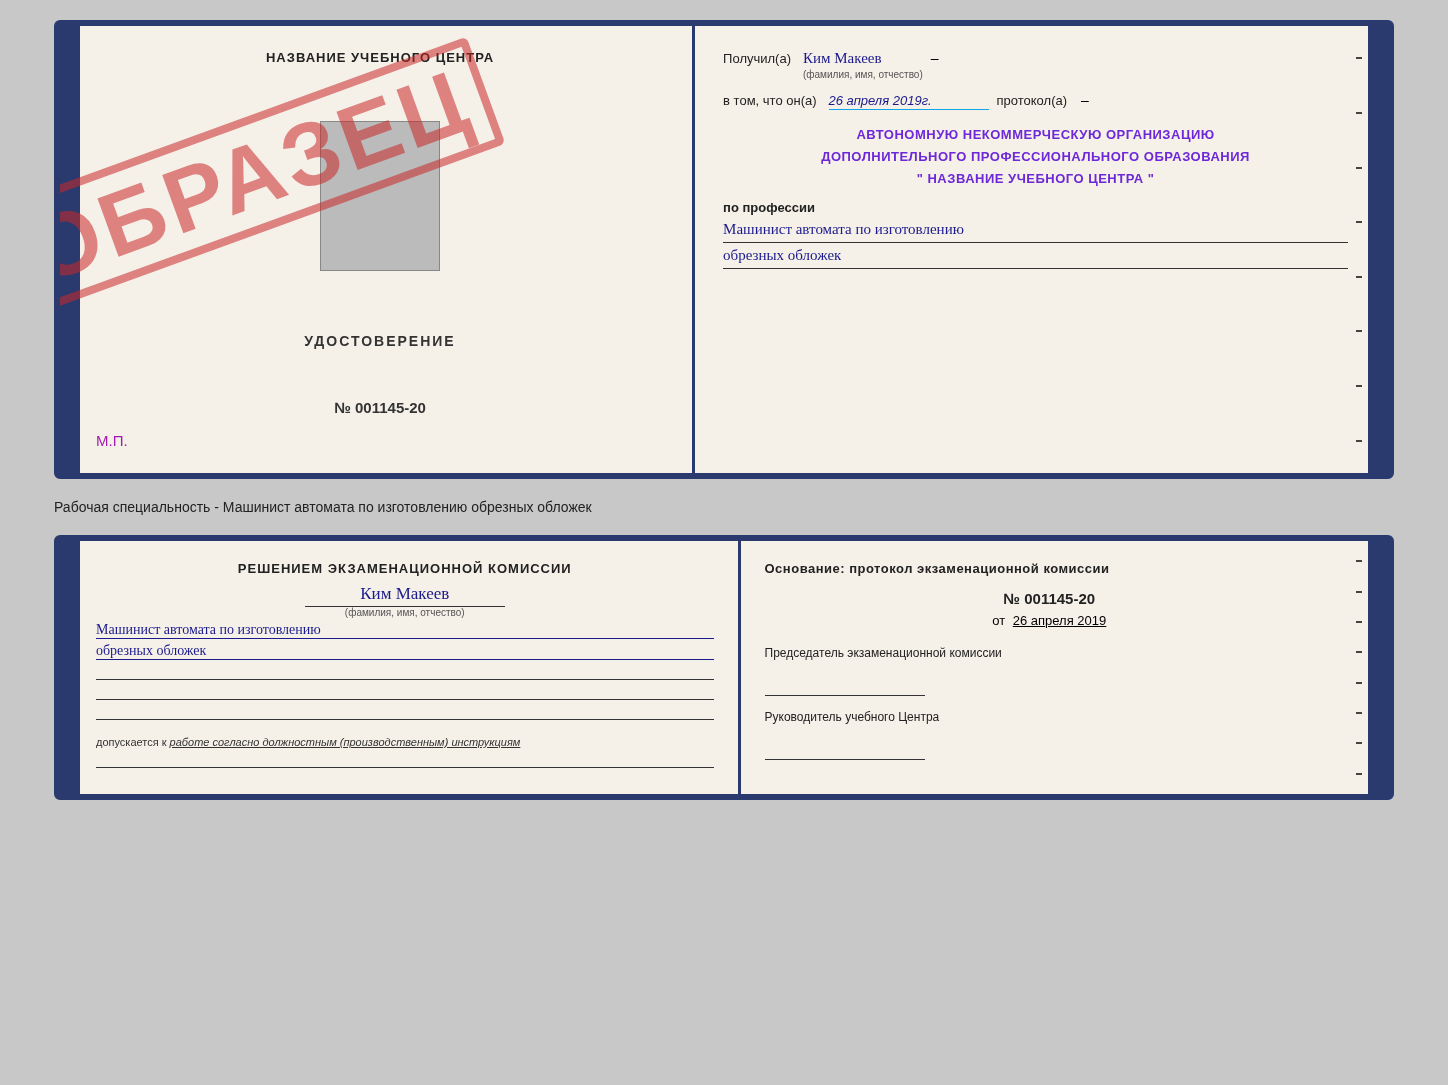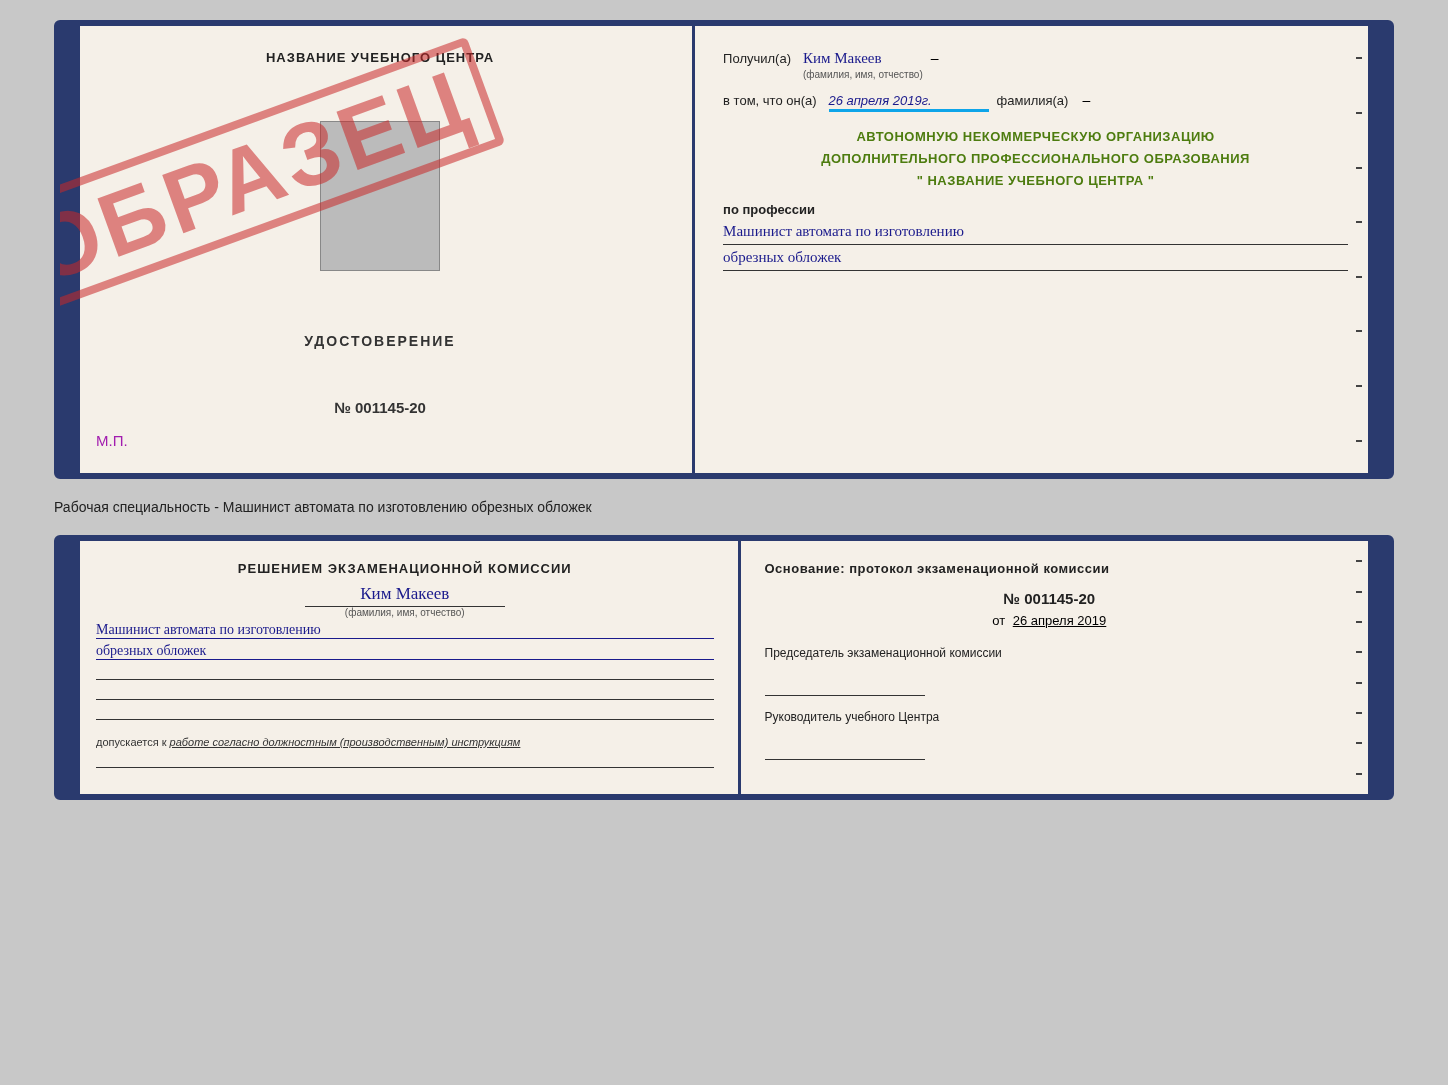--- a/index.html
+++ b/index.html
@@ -139,42 +139,42 @@
       font-size: 13px;
       color: #222;
       white-space: nowrap;
       margin-right: 6px;
     }
 
     .field-value-underline {
       font-style: italic;
       font-size: 13px;
       color: #1a1a8c;
-      border-bottom: 3px solid #0ea5e9;
+      border-bottom: 1px solid #0ea5e9;
       min-width: 160px;
       padding-bottom: 1px;
     }
 
     .field-sub {
       font-size: 10px;
       color: #555;
       text-align: center;
       display: block;
       margin-top: 2px;
     }
 
     .center-text-block {
       text-align: center;
       font-size: 13px;
       font-weight: bold;
       text-transform: uppercase;
       letter-spacing: 0.5px;
       line-height: 1.7;
       margin: 14px 0 8px 0;
-      color: #4d7c0f;
+      color: #6d28d9;
     }
 
     .profession-line {
       font-size: 13px;
       color: #222;
       margin-top: 10px;
       font-weight: bold;
     }
 
     .handwritten {
@@ -387,21 +387,21 @@
           <div style="display:flex; flex-direction:column; margin-left:6px;">
             <span class="handwritten">Ким Макеев</span>
             <span class="field-sub">(фамилия, имя, отчество)</span>
           </div>
           <span style="margin-left:8px; font-size:14px;">–</span>
         </div>
 
         <div class="field-row" style="margin-top: 8px;">
           <span class="field-label">в том, что он(а)</span>
           <span class="field-value-underline" style="font-style:italic; color:#1a1a8c; margin-left:6px;">26 апреля 2019г.</span>
-          <span class="field-label" style="margin-left:8px;">фамилия(а)</span>
+          <span class="field-label" style="margin-left:8px;">протокол(а)</span>
           <span style="margin-left:8px; font-size:14px;">–</span>
         </div>
 
         <div class="center-text-block">
           <div>АВТОНОМНУЮ НЕКОММЕРЧЕСКУЮ ОРГАНИЗАЦИЮ</div>
           <div>ДОПОЛНИТЕЛЬНОГО ПРОФЕССИОНАЛЬНОГО ОБРАЗОВАНИЯ</div>
           <div>" НАЗВАНИЕ УЧЕБНОГО ЦЕНТРА "</div>
         </div>
 
         <div class="profession-line">по профессии</div>

